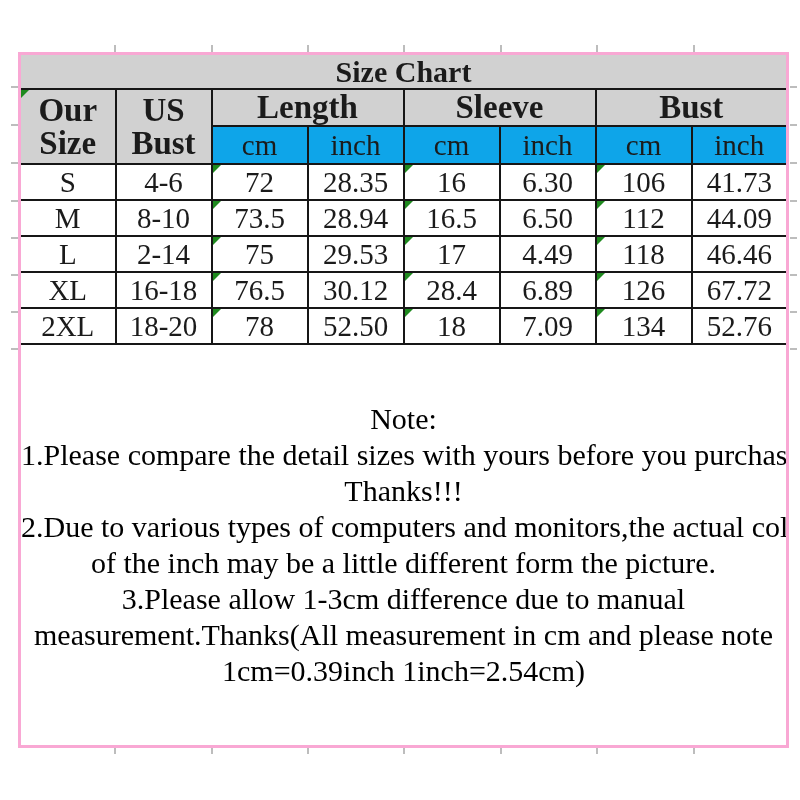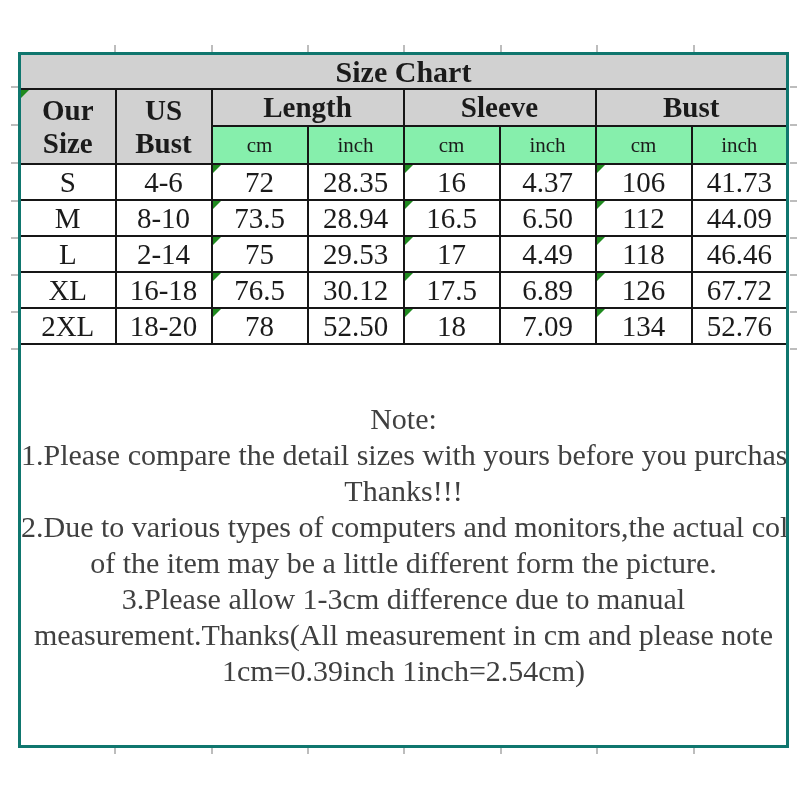--- a/index.html
+++ b/index.html
@@ -1,33 +1,33 @@
 <!DOCTYPE html>
 <html><head>
 <meta charset="utf-8">
 <style>
   html,body{margin:0;padding:0;background:#ffffff;}
   .stage{position:relative;width:800px;height:800px;background:#ffffff;overflow:hidden;
          font-family:"Liberation Serif","DejaVu Serif",serif;}
   table.size-chart{position:absolute;left:18px;top:52px;width:771px;
          border-collapse:collapse;table-layout:fixed;
-         border:3px solid #0f766e;color:#1b1b1b;}
+         border:3px solid #f9a8d4;color:#1b1b1b;}
   table.size-chart td{border:2px solid #161616;text-align:center;vertical-align:middle;
          padding:0;overflow:hidden;}
   .r-title td{height:33px;background:#d1d1d1;font-weight:bold;font-size:30px;line-height:33px;}
-  .hdr{background:#d1d1d1;font-weight:bold;font-size:29px;line-height:33px;}
+  .hdr{background:#d1d1d1;font-weight:bold;font-size:33px;line-height:33px;}
   .r-group td{height:35px;}
-  .r-unit td{height:36px;background:#86efac;font-size:21px;font-weight:normal;
+  .r-unit td{height:36px;background:#0ea5e9;font-size:29px;font-weight:normal;
          text-align:left;padding-left:5px;}
   .r-data td{height:34px;font-size:29px;}
   .rel{position:relative;}
   .tri{position:absolute;top:0;left:0;width:0;height:0;
          border-top:8px solid #1f8a1f;border-right:8px solid transparent;}
   .note-cell{height:400px;vertical-align:top;padding-top:57px;background:#ffffff;}
-  .note-line{font-size:30px;line-height:36px;color:#404040;text-align:center;white-space:nowrap;}
+  .note-line{font-size:30px;line-height:36px;color:#000000;text-align:center;white-space:nowrap;}
   
   .tick{position:absolute;background:#bdbdbd;}
   .ticks-top{left:114px;top:45px;width:2px;height:7px;
     box-shadow:97px 0 #bdbdbd,193px 0 #bdbdbd,289px 0 #bdbdbd,386px 0 #bdbdbd,482px 0 #bdbdbd,579px 0 #bdbdbd;}
   .ticks-bottom{left:114px;top:748px;width:2px;height:6px;
     box-shadow:97px 0 #bdbdbd,193px 0 #bdbdbd,289px 0 #bdbdbd,386px 0 #bdbdbd,482px 0 #bdbdbd,579px 0 #bdbdbd;}
   .ticks-left{left:11px;top:86px;width:7px;height:2px;
     box-shadow:0 38px #bdbdbd,0 76px #bdbdbd,0 114px #bdbdbd,0 151px #bdbdbd,0 188px #bdbdbd,0 225px #bdbdbd,0 262px #bdbdbd;}
   .ticks-right{left:790px;top:86px;width:7px;height:2px;
     box-shadow:0 38px #bdbdbd,0 76px #bdbdbd,0 114px #bdbdbd,0 151px #bdbdbd,0 188px #bdbdbd,0 225px #bdbdbd,0 262px #bdbdbd;}
@@ -77,21 +77,21 @@
         <td>cm</td>
         <td>inch</td>
       </tr>
 
       <tr class="r-data">
         <td>S</td>
         <td>4-6</td>
         <td class="rel"><span class="tri"></span><span>72</span></td>
         <td>28.35</td>
         <td class="rel"><span class="tri"></span><span>16</span></td>
-        <td>4.37</td>
+        <td>6.30</td>
         <td class="rel"><span class="tri"></span><span>106</span></td>
         <td>41.73</td>
       </tr>
 
       <tr class="r-data">
         <td>M</td>
         <td>8-10</td>
         <td class="rel"><span class="tri"></span><span>73.5</span></td>
         <td>28.94</td>
         <td class="rel"><span class="tri"></span><span>16.5</span></td>
@@ -109,21 +109,21 @@
         <td>4.49</td>
         <td class="rel"><span class="tri"></span><span>118</span></td>
         <td>46.46</td>
       </tr>
 
       <tr class="r-data">
         <td>XL</td>
         <td>16-18</td>
         <td class="rel"><span class="tri"></span><span>76.5</span></td>
         <td>30.12</td>
-        <td class="rel"><span class="tri"></span><span>17.5</span></td>
+        <td class="rel"><span class="tri"></span><span>28.4</span></td>
         <td>6.89</td>
         <td class="rel"><span class="tri"></span><span>126</span></td>
         <td>67.72</td>
       </tr>
 
       <tr class="r-data">
         <td>2XL</td>
         <td>18-20</td>
         <td class="rel"><span class="tri"></span><span>78</span></td>
         <td>52.50</td>
@@ -132,21 +132,21 @@
         <td class="rel"><span class="tri"></span><span>134</span></td>
         <td>52.76</td>
       </tr>
 
       <tr class="r-note">
         <td colspan="8" class="note-cell">
           <div class="note-line">Note:</div>
           <div class="note-line">1.Please compare the detail sizes with yours before you purchase.</div>
           <div class="note-line">Thanks!!!</div>
           <div class="note-line">2.Due to various types of computers and monitors,the actual color</div>
-          <div class="note-line">of the item may be a little different form the picture.</div>
+          <div class="note-line">of the inch may be a little different form the picture.</div>
           <div class="note-line">3.Please allow 1-3cm difference due to manual</div>
           <div class="note-line">measurement.Thanks(All measurement in cm and please note</div>
           <div class="note-line">1cm=0.39inch 1inch=2.54cm)</div>
         </td>
       </tr>
     </tbody>
   </table>
 </div>
 
 </body></html>

